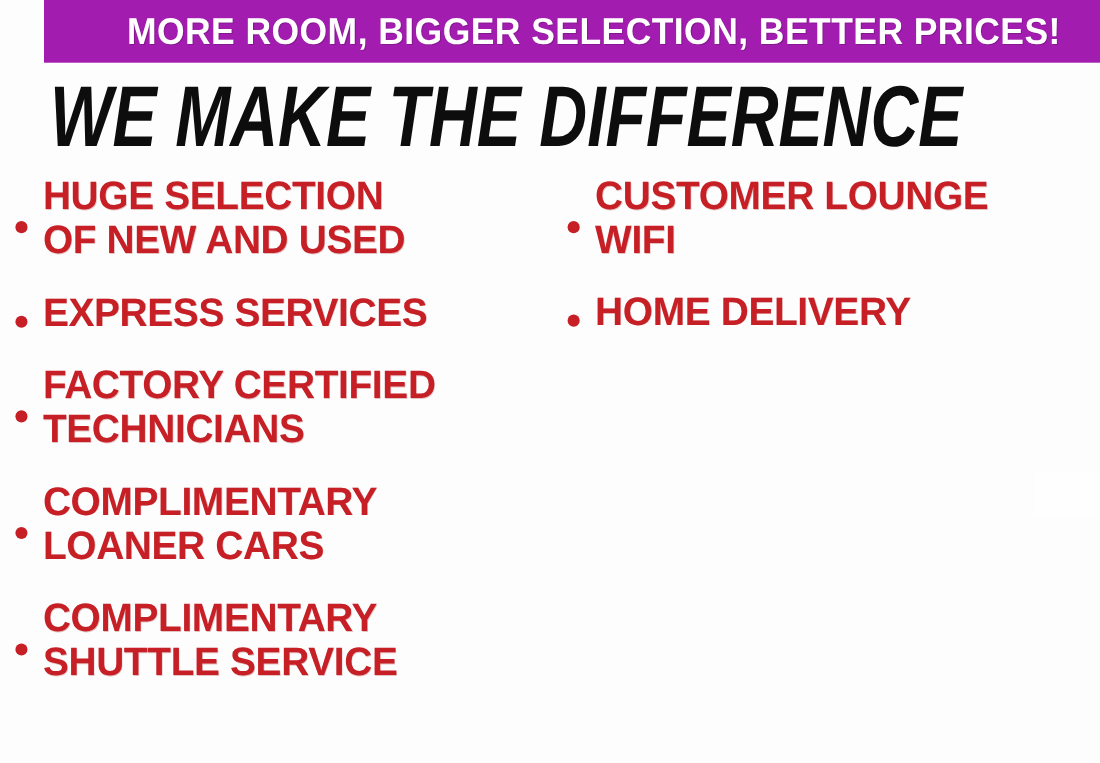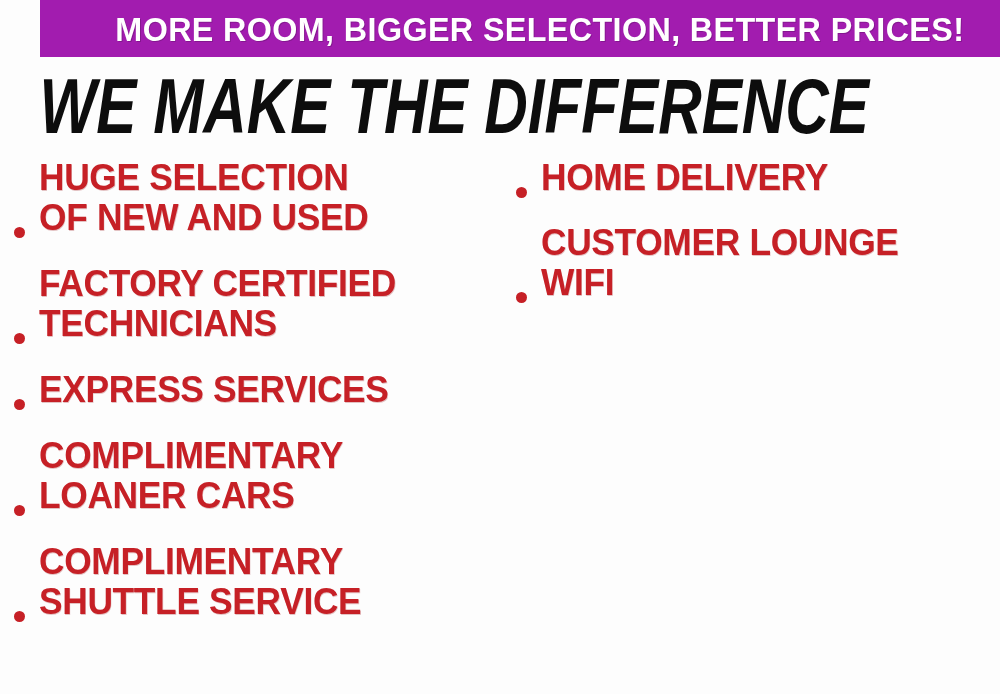--- a/index.html
+++ b/index.html
@@ -43,21 +43,21 @@
     letter-spacing: 0.4px;
     transform: scaleX(0.95);
     transform-origin: center center;
     white-space: nowrap;
     text-shadow: 1px 1px 0 rgba(0,0,0,0.18);
   }
 
   
   .headline-wrap {
     position: absolute;
-    left: 7px;
+    left: 13px;
     top: 60px;
     width: 894px;
     height: 92px;
     display: flex;
     align-items: center;
     justify-content: center;
   }
   .headline {
     color: #0d0d0d;
     font-family: "Liberation Sans Narrow", "Liberation Sans", sans-serif;
@@ -82,21 +82,21 @@
   .col {
     position: absolute;
     top: 0;
     width: 480px;
   }
   .col-left  { left: 14px; }
   .col-right { left: 516px; }
 
   .bullet-item {
     display: flex;
-    align-items: flex-end;
+    align-items: center;
     margin-bottom: 26px;
   }
   .col-right .bullet-item { margin-bottom: 25px; }
 
   .dot {
     flex: 0 0 auto;
     width: 11px;
     height: 11px;
     border-radius: 50%;
     background: #c62026;
@@ -151,35 +151,35 @@
         <span class="dot"></span>
         <div class="bullet-text">
           <div>HUGE SELECTION</div>
           <div>OF NEW AND USED</div>
         </div>
       </div>
 
       <div class="bullet-item">
         <span class="dot"></span>
         <div class="bullet-text">
+          <div>EXPRESS SERVICES</div>
+        </div>
+      </div>
+
+      <div class="bullet-item">
+        <span class="dot"></span>
+        <div class="bullet-text">
           <div>FACTORY CERTIFIED</div>
           <div>TECHNICIANS</div>
         </div>
       </div>
 
       <div class="bullet-item">
         <span class="dot"></span>
         <div class="bullet-text">
-          <div>EXPRESS SERVICES</div>
-        </div>
-      </div>
-
-      <div class="bullet-item">
-        <span class="dot"></span>
-        <div class="bullet-text">
           <div>COMPLIMENTARY</div>
           <div>LOANER CARS</div>
         </div>
       </div>
 
       <div class="bullet-item">
         <span class="dot"></span>
         <div class="bullet-text">
           <div>COMPLIMENTARY</div>
           <div>SHUTTLE SERVICE</div>
@@ -187,32 +187,32 @@
       </div>
 
     </div>
 
     <div class="col col-right">
 
 
       <div class="bullet-item">
         <span class="dot"></span>
         <div class="bullet-text">
-          <div>HOME DELIVERY</div>
-        </div>
-      </div>
-
-      <div class="bullet-item">
-        <span class="dot"></span>
-        <div class="bullet-text">
           <div>CUSTOMER LOUNGE</div>
           <div>WIFI</div>
         </div>
       </div>
 
+      <div class="bullet-item">
+        <span class="dot"></span>
+        <div class="bullet-text">
+          <div>HOME DELIVERY</div>
+        </div>
+      </div>
+
 
 
 
     </div>
 
   </div>
 
   <div class="artifact"></div>
 
 </div>

